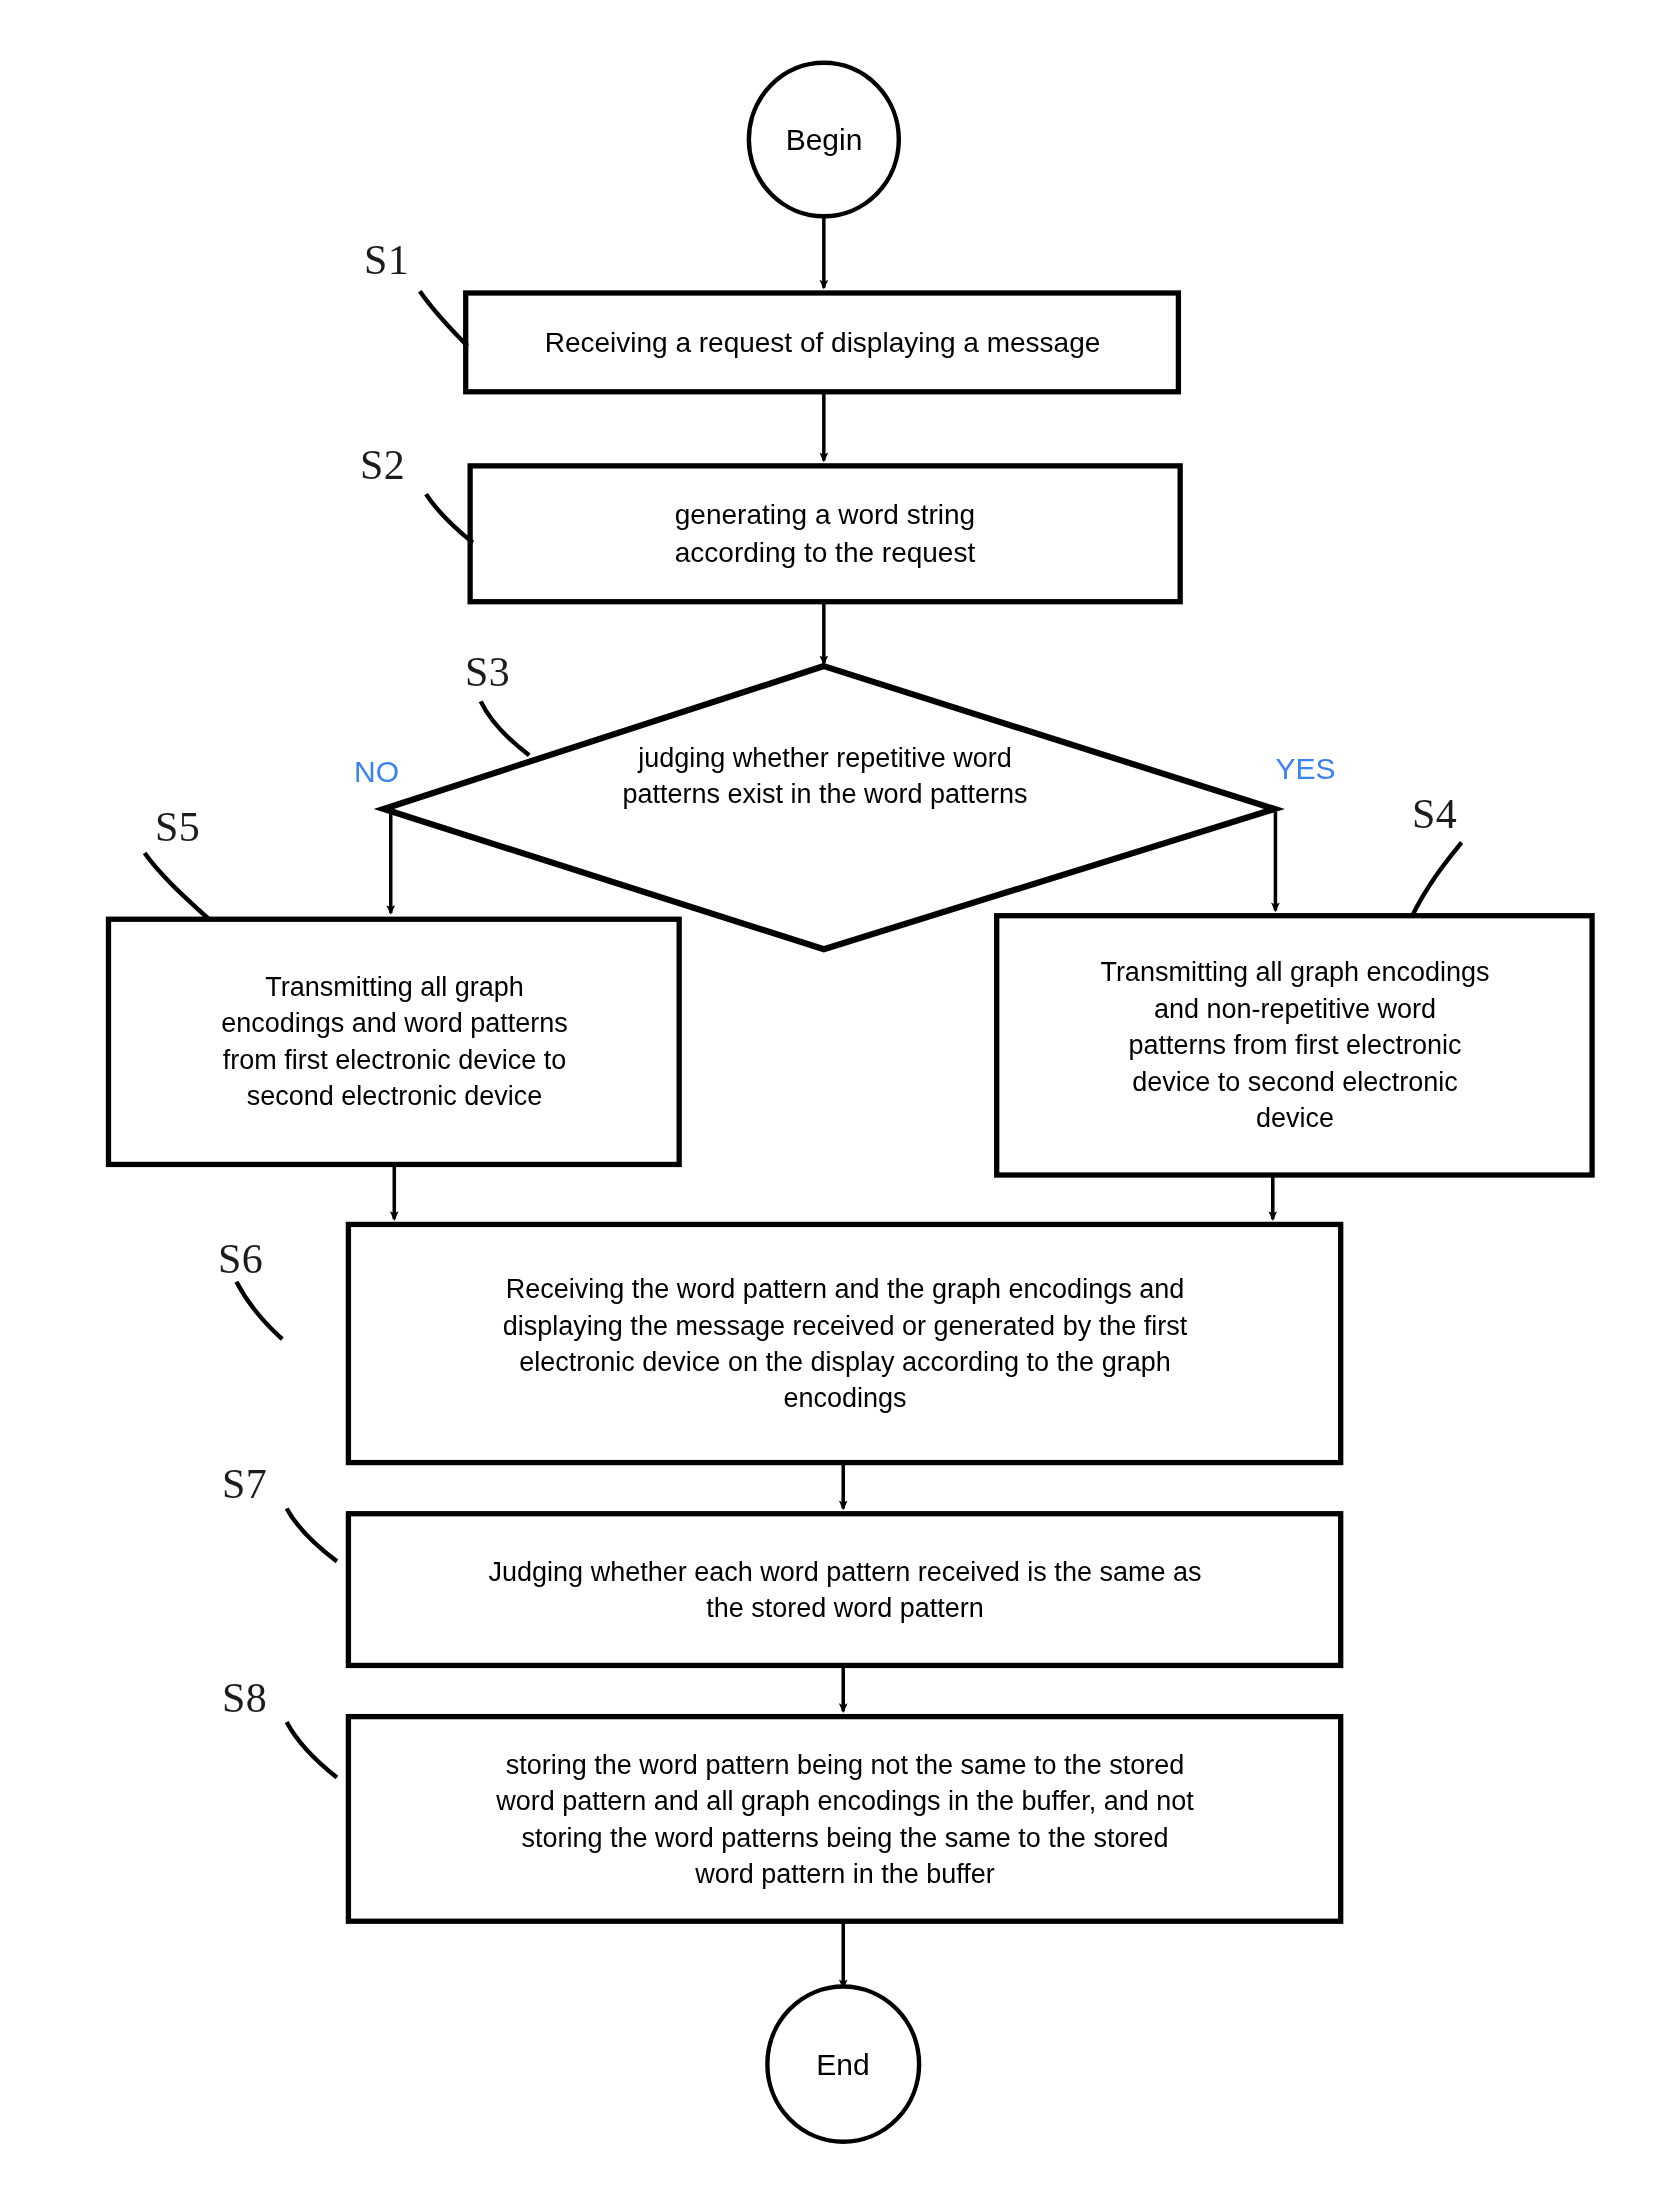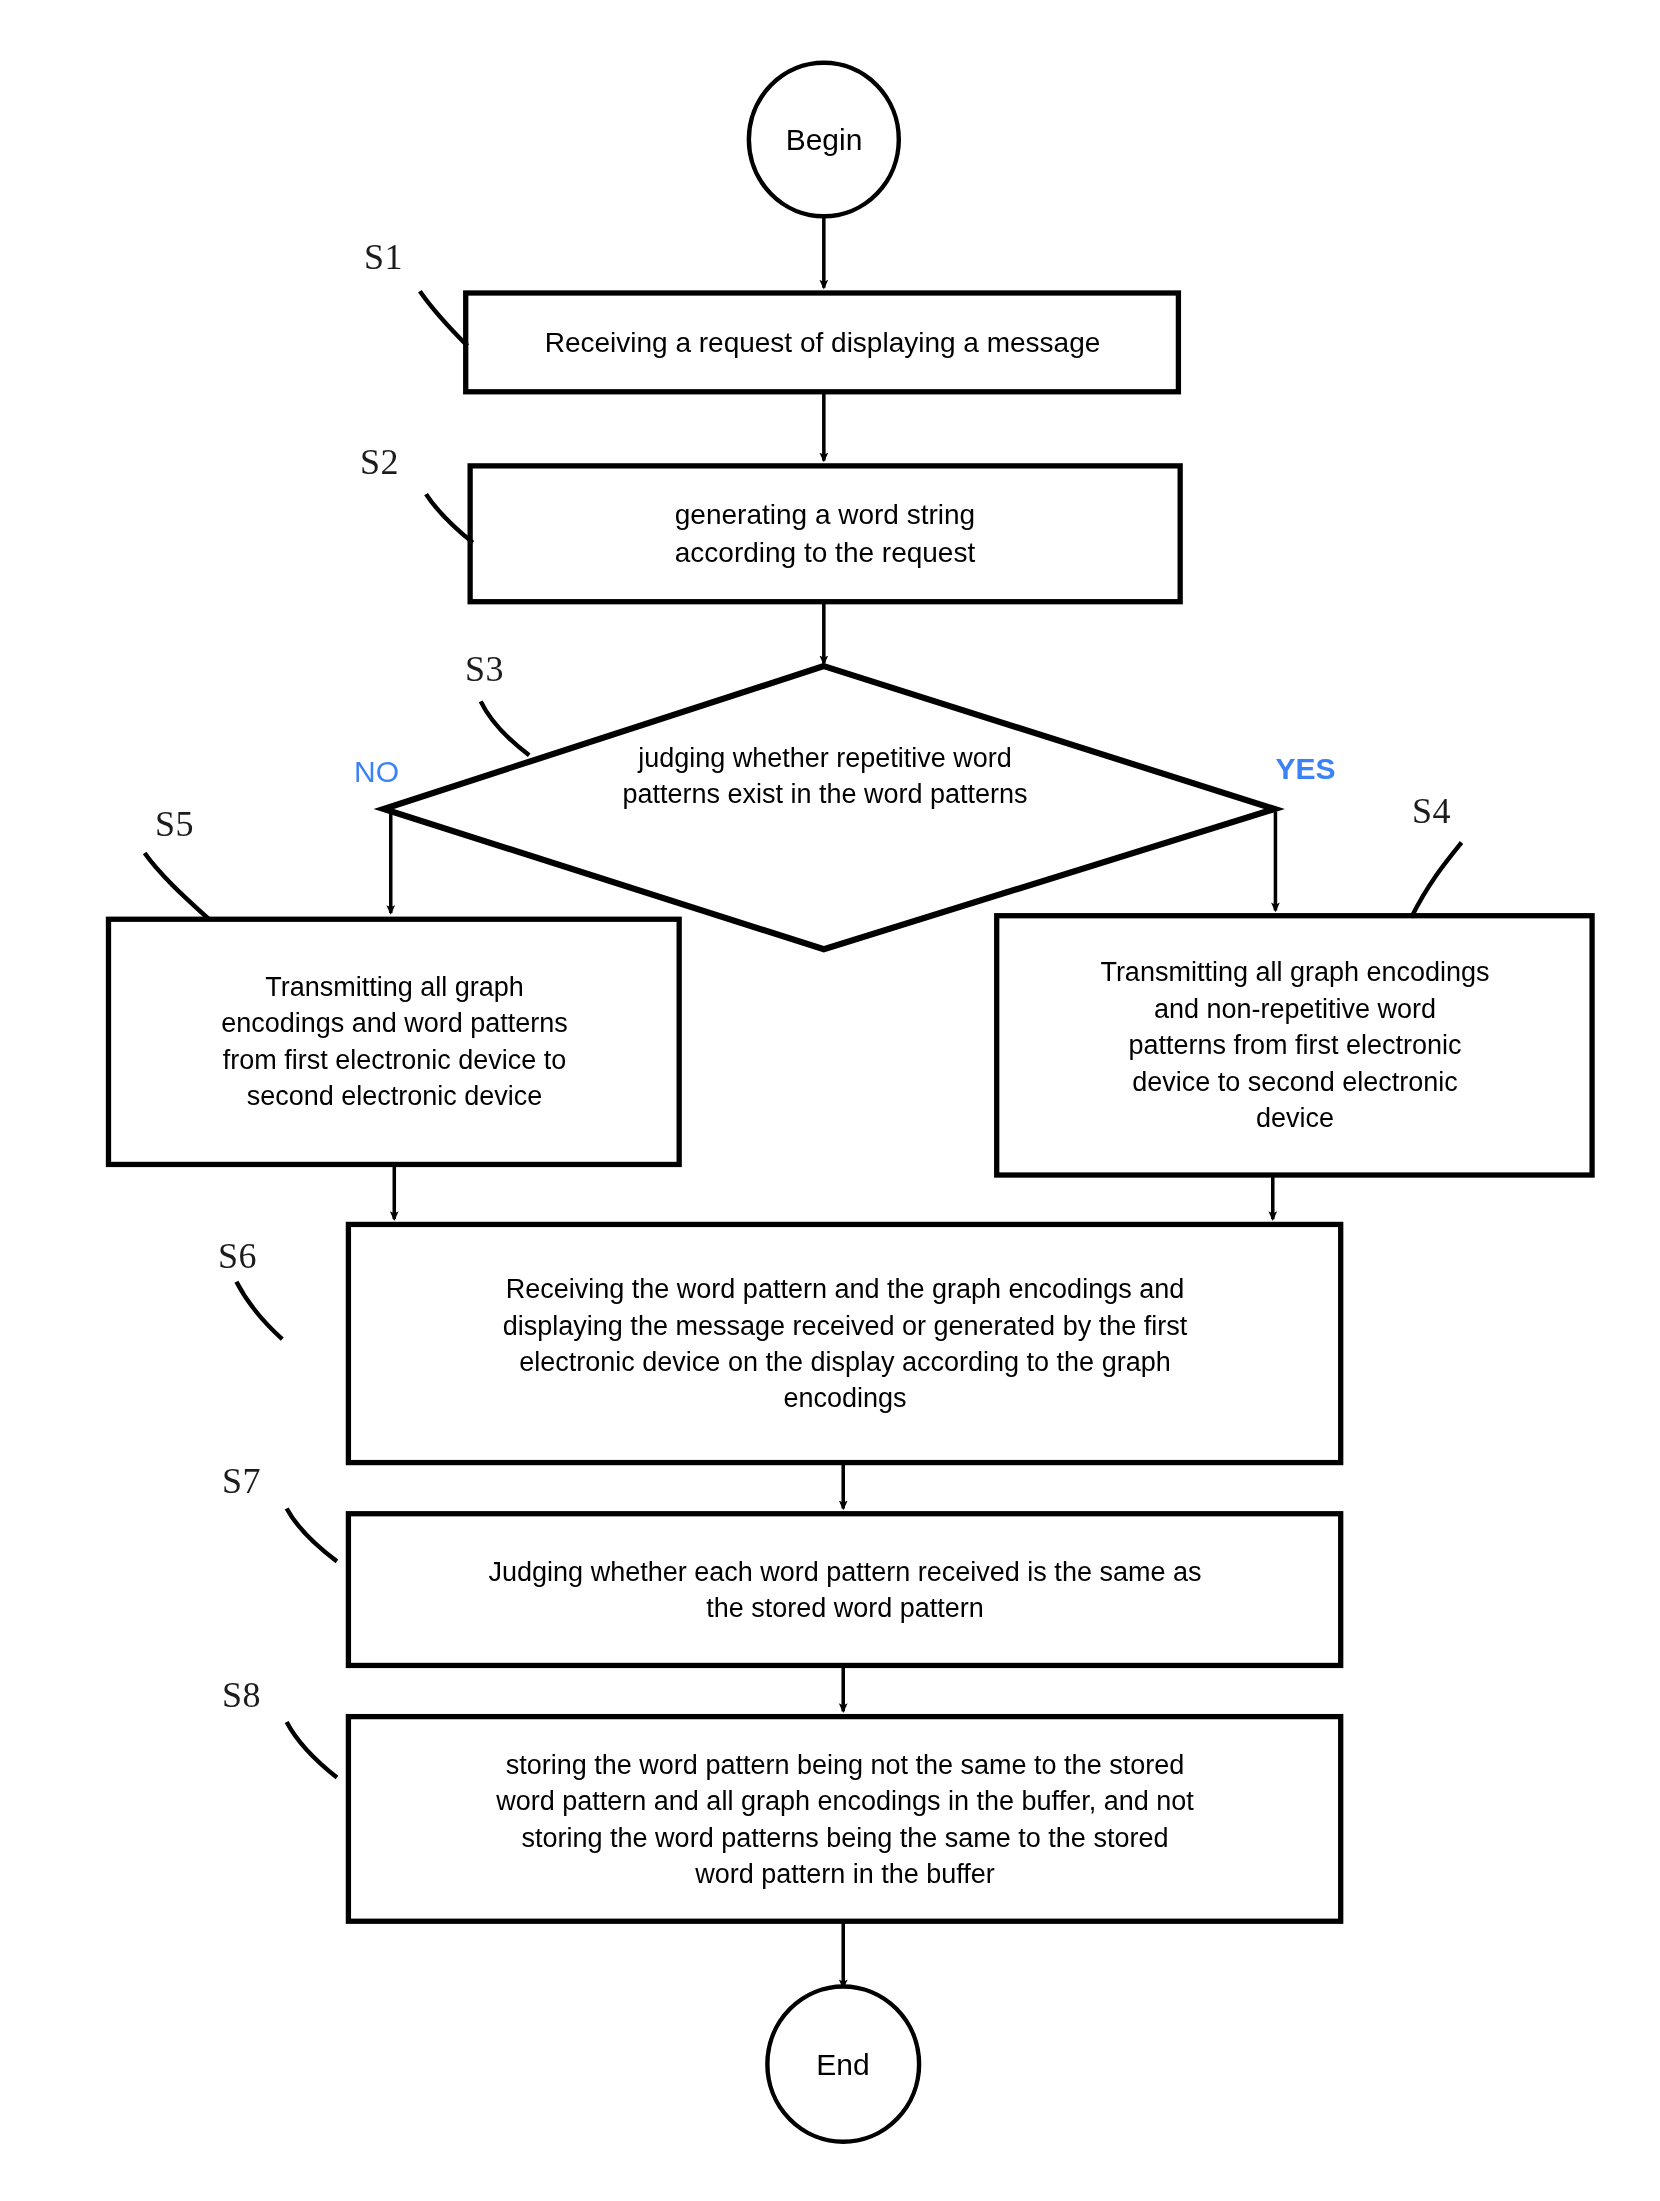--- a/index.html
+++ b/index.html
@@ -41,21 +41,21 @@
     font-size: 30px;
   }
   .branch-label {
     position: absolute;
     font-size: 30px;
     color: #3b82f6;
     text-align: center;
   }
   .step-label {
     position: absolute;
-    font-size: 36px;
+    font-size: 42px;
     color: #1c1c1c;
     font-family: "Liberation Serif", serif;
     letter-spacing: 0.4px;
   }
 </style>
 </head>
 <body>
 
 <div id="page">
 
@@ -147,21 +147,21 @@
   <div class="node-text" style="left:362px; top:1514px; width:966px; height:152px; font-size:27px;">Judging whether each word pattern received is the same as
 the stored word pattern</div>
 
   <div class="node-text" style="left:362px; top:1717px; width:966px; height:205px; font-size:27px;">storing the word pattern being not the same to the stored
 word pattern and all graph encodings in the buffer, and not
 storing the word patterns being the same to the stored
 word pattern in the buffer</div>
 
   <div class="branch-label" style="left:337px; top:755px; width:79px;">NO</div>
 
-  <div class="branch-label" style="left:1257px; top:752px; width:97px;font-weight:bold;">YES</div>
+  <div class="branch-label" style="left:1257px; top:752px; width:97px;">YES</div>
 
   <div class="step-label" style="left:364px; top:236px;">S1</div>
 
   <div class="step-label" style="left:360px; top:441px;">S2</div>
 
   <div class="step-label" style="left:465px; top:648px;">S3</div>
 
   <div class="step-label" style="left:1412px; top:790px;">S4</div>
 
   <div class="step-label" style="left:155px; top:803px;">S5</div>

